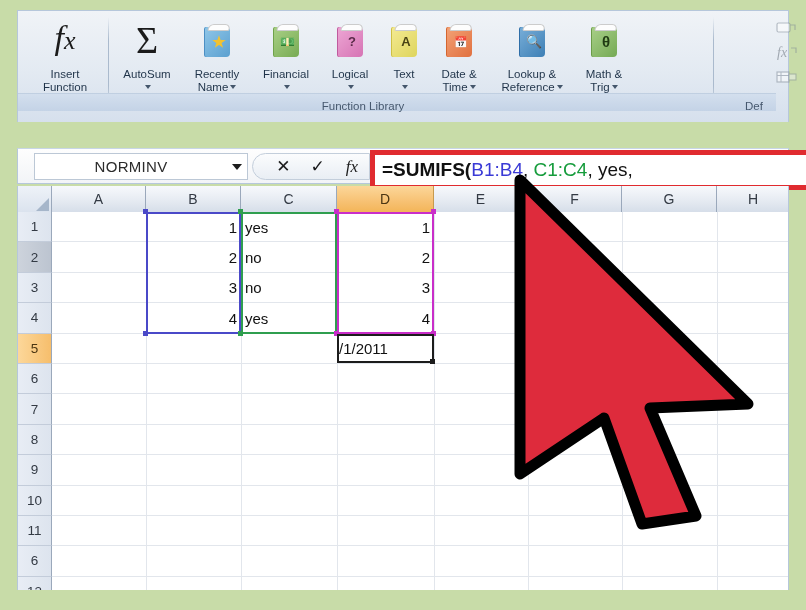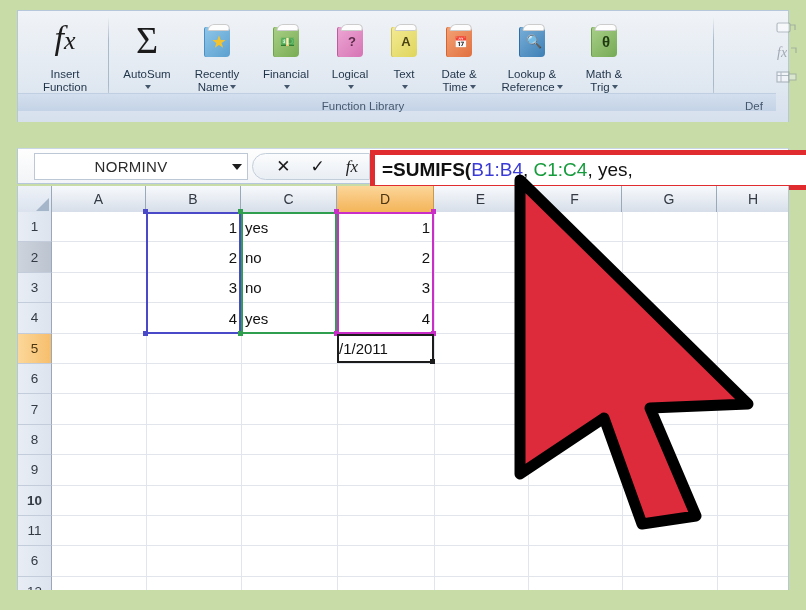--- a/index.html
+++ b/index.html
@@ -533,21 +533,21 @@
     <div class="rowhead-col" id="rowheads">
         <div class="rowhead" style="height: 30.4px;">1</div>
         <div class="rowhead hilite" style="height: 30.4px;">2</div>
         <div class="rowhead" style="height: 30.4px;">3</div>
         <div class="rowhead" style="height: 30.4px;">4</div>
         <div class="rowhead active" style="height: 30.4px;">5</div>
         <div class="rowhead" style="height: 30.4px;">6</div>
         <div class="rowhead" style="height: 30.4px;">7</div>
         <div class="rowhead" style="height: 30.4px;">8</div>
         <div class="rowhead" style="height: 30.4px;">9</div>
-        <div class="rowhead" style="height: 30.4px; font-weight: bold;">10</div>
+        <div class="rowhead" style="height: 30.4px;">10</div>
         <div class="rowhead" style="height: 30.4px;">11</div>
         <div class="rowhead" style="height: 30.4px;">6</div>
         <div class="rowhead" style="height: 30.4px;">13</div>
       </div>
 
     <div class="gridarea" id="gridarea">
         <div class="gridrow" style="height: 30.4px;"></div>
         <div class="gridrow" style="height: 30.4px;"></div>
         <div class="gridrow" style="height: 30.4px;"></div>
         <div class="gridrow" style="height: 30.4px;"></div>

